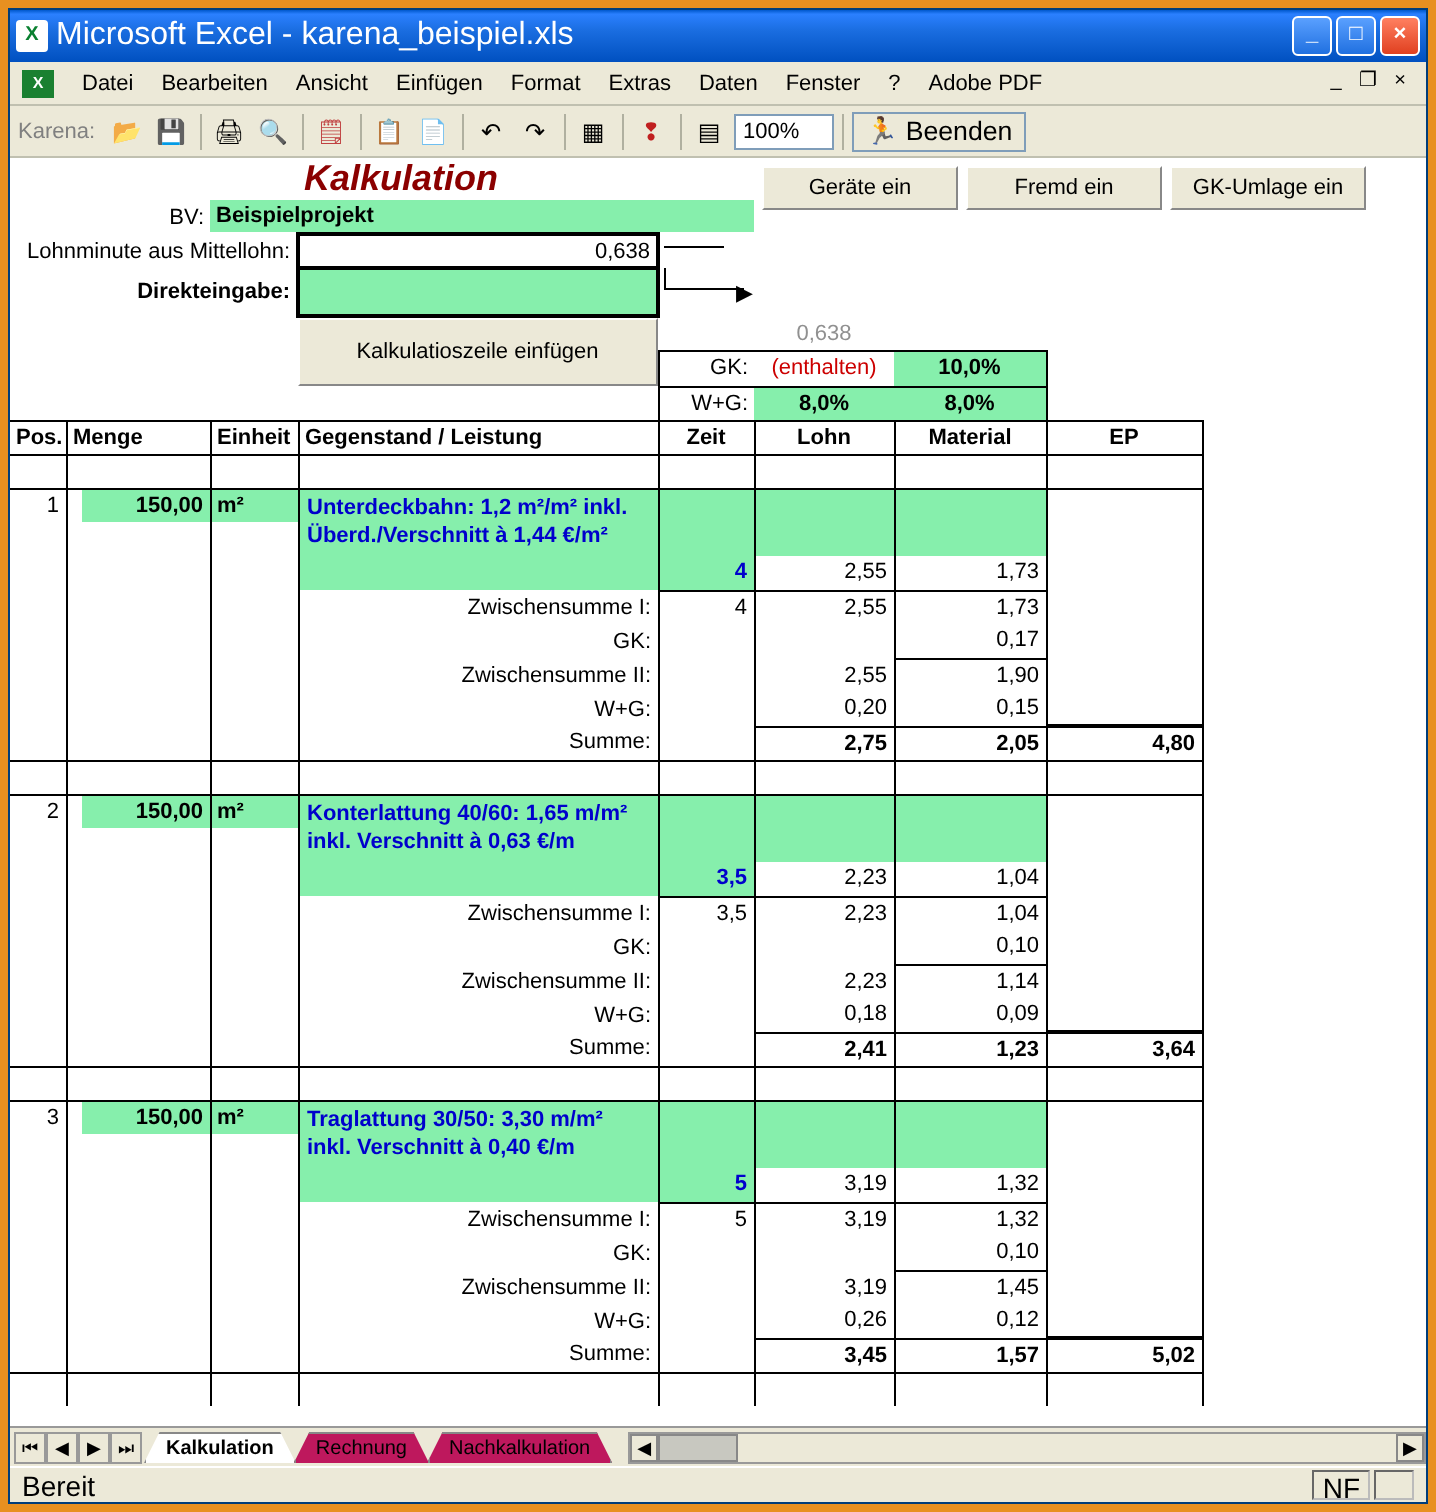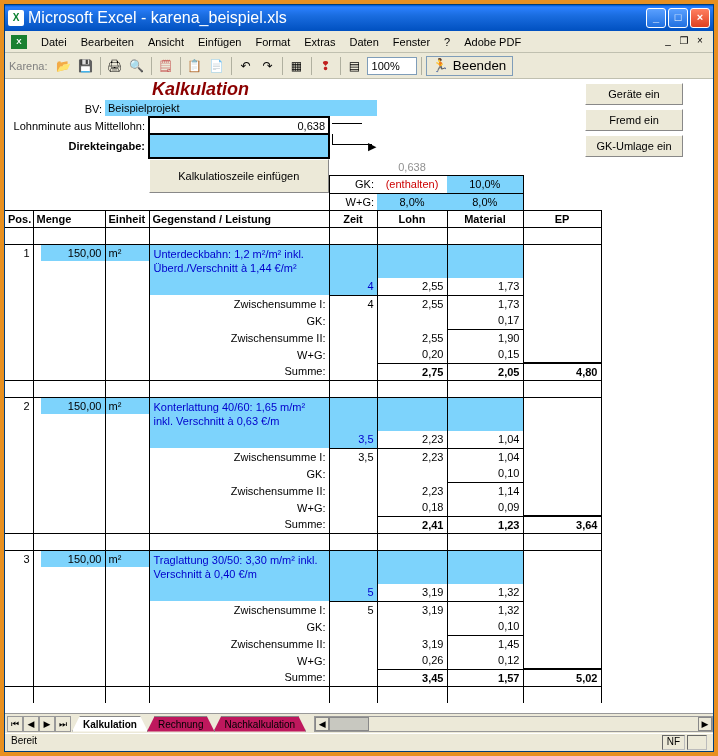--- a/index.html
+++ b/index.html
@@ -19,44 +19,44 @@
 .toolbar { background: #ece9d8; height: 26px; display: flex; align-items: center; padding: 0 4px; gap: 2px; border-bottom: 1px solid #c0c0b0; justify-content: center; }
 .toolbar .lbl { color: #808080; margin-right: 4px; }
 .tbtn { width: 20px; height: 20px; display: inline-flex; align-items: center; justify-content: center; cursor: pointer; font-size: 12px; }
 .tsep { width: 1px; height: 18px; background: #b0b0a0; margin: 0 2px; }
 .zoom { border: 1px solid #7f9db9; background: #fff; padding: 1px 4px; height: 18px; width: 50px; font-size: 11px; }
 .beenden { border: 1px solid #7f9db9; background: #ece9d8; padding: 1px 6px; height: 20px; cursor: pointer; }
 .sheet-area { flex: 1; background: #fff; overflow: hidden; position: relative; }
 .sheet { width: 100%; border-collapse: collapse; table-layout: fixed; }
 .sheet td { border: 0; padding: 0 3px; height: 17px; vertical-align: middle; white-space: nowrap; overflow: hidden; }
 .h-title { color: #8b0000; font-size: 18px; font-weight: bold; font-style: italic; }
-.yellow { background: #7dd3fc; }
+.yellow { background: #86efac; font-weight: bold; }
 .right { text-align: right; }
 .center { text-align: center; }
 .bold { font-weight: bold; }
 .blue-txt { color: #0000cc; }
 .red-txt { color: #cc0000; }
 .gray-txt { color: #909090; }
 .b-top { border-top: 1px solid #000 !important; }
 .b-bot { border-bottom: 1px solid #000 !important; }
 .b-left { border-left: 1px solid #000 !important; }
 .b-right { border-right: 1px solid #000 !important; }
 .b-thick-top { border-top: 2px solid #000 !important; margin-left: 16px; }
-.side-btns { position: absolute; right: 30px; top: 4px; display: flex; flex-direction: column; gap: 4px; }
+.side-btns { position: absolute; right: 30px; top: 4px; display: flex; flex-direction: row; gap: 4px; }
 .side-btn { width: 98px; height: 22px; background: #ece9d8; border: 1px solid #888; border-top-color: #fff; border-left-color: #fff; cursor: pointer; font-size: 11px; }
 .insert-btn { background: #ece9d8; border: 1px solid #888; border-top-color: #fff; border-left-color: #fff; height: 22px; padding: 0 8px; cursor: pointer; font-size: 11px; }
 .tabs-bar { height: 20px; background: #ece9d8; display: flex; align-items: center; border-top: 1px solid #999; font-size: 10px; }
 .nav-arrows { display: flex; padding: 0 2px; gap: 0; }
 .nav-arrow { width: 16px; height: 16px; text-align: center; line-height: 14px; cursor: pointer; border: 1px solid #999; background: #ece9d8; font-size: 9px; }
 .tab { padding: 2px 10px; background: #be185d; border: 1px solid #888; border-bottom: none; cursor: pointer; margin-left: -1px; clip-path: polygon(8px 0, calc(100% - 8px) 0, 100% 100%, 0 100%); }
 .tab.active { background: #fff; font-weight: bold; }
 .hscroll { flex: 1; height: 16px; background: #ece9d8; border: 1px solid #999; margin-left: 8px; position: relative; }
 .hscroll-thumb { position: absolute; left: 14px; top: 0; width: 40px; height: 14px; background: #c8c8c0; border: 1px solid #888; }
 .hscroll-arrow { position: absolute; width: 14px; height: 14px; background: #ece9d8; border: 1px solid #888; text-align: center; line-height: 12px; font-size: 9px; top: 0; cursor: pointer; }
-.status { height: 18px; background: #ece9d8; border-top: 1px solid #fff; padding: 1px 6px; font-size: 10px; display: flex; }
+.status { height: 18px; background: #ece9d8; border-top: 1px solid #fff; padding: 1px 6px; font-size: 14px; display: flex; }
 .status .sp { margin-left: auto; display: flex; gap: 2px; }
 .status .cell { border: 1px inset #bbb; padding: 0 4px; min-width: 20px; }
 .boxed-thick { border: 2px solid #000 !important; }
 </style>
 </head>
 <body>
 
 <div class="app">
   <div class="titlebar">
     <div class="xl-icon">X</div>

